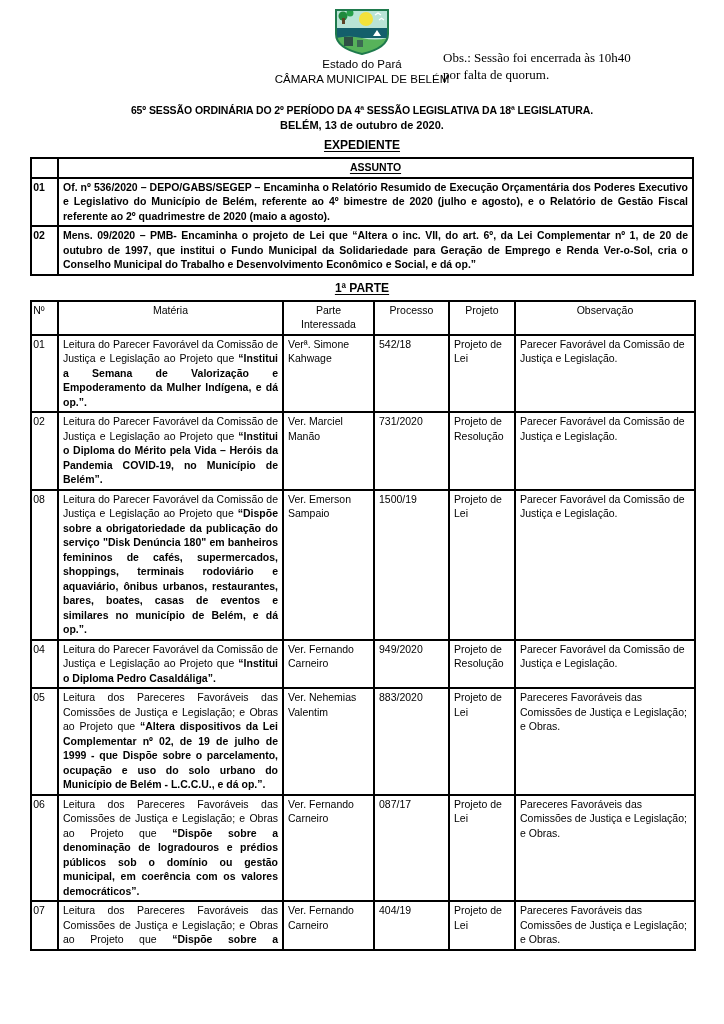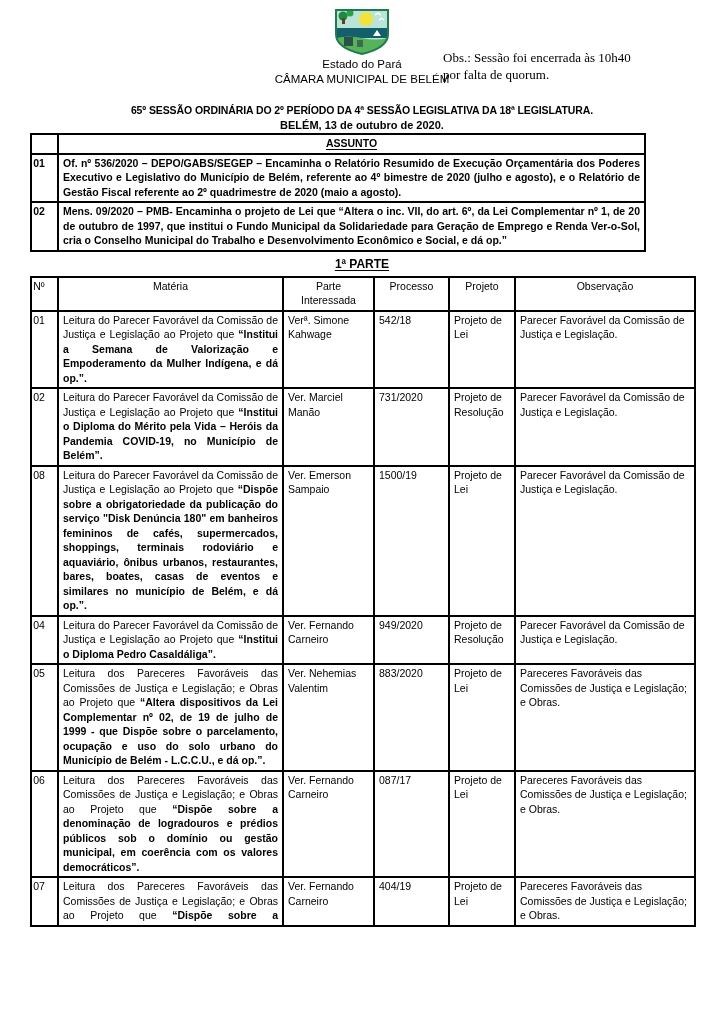--- a/index.html
+++ b/index.html
@@ -37,21 +37,21 @@
     text-align: left; width: 230px; margin-top: 12px;
   }
   .section-title {
     text-align: center; font-size: 12px; font-weight: bold;
     text-decoration: underline; text-underline-offset: 2px;
     margin-top: 5px; margin-bottom: 4px; line-height: 15px;
   }
   
   table {
     border-collapse: collapse; table-layout: fixed;
-    width: 616px;
+    width: 664px;
     font-size: 10.5px; line-height: 14.5px;
   }
   td, th {
     border: 2px solid #000;
     vertical-align: top;
     padding: 1px 4px 2px 4px;
     overflow: hidden;
   }
   th { font-weight: normal; text-align: center; }
   td.num, th.num-col { text-align: center; padding-left: 1px; padding-right: 12px; }
@@ -96,20 +96,21 @@
         <rect x="24" y="32" width="6" height="7" fill="#3b6b52"></rect>
       </g>
       <path d="M3 2 H55 V26 Q55 40 29 46 Q3 40 3 26 Z" fill="none" stroke="#1f7a4d" stroke-width="2"></path>
     </svg>
     <div class="state-line">Estado do Pará</div>
     <div class="institution-line">CÂMARA MUNICIPAL DE BELÉM</div>
     <div class="session-line">65º SESSÃO ORDINÁRIA DO 2º PERÍODO DA 4ª SESSÃO LEGISLATIVA DA 18ª LEGISLATURA.</div>
     <div class="date-line">BELÉM, 13 de outubro de 2020.</div>
   </div>
 
+  <div class="section-title">EXPEDIENTE</div>
 
   <table class="expediente-table">
     <colgroup>
         <col style="width:27px">
         <col>
       </colgroup>
     <thead>
       <tr>
         <th class="num-col"></th>
         <th class="assunto">

